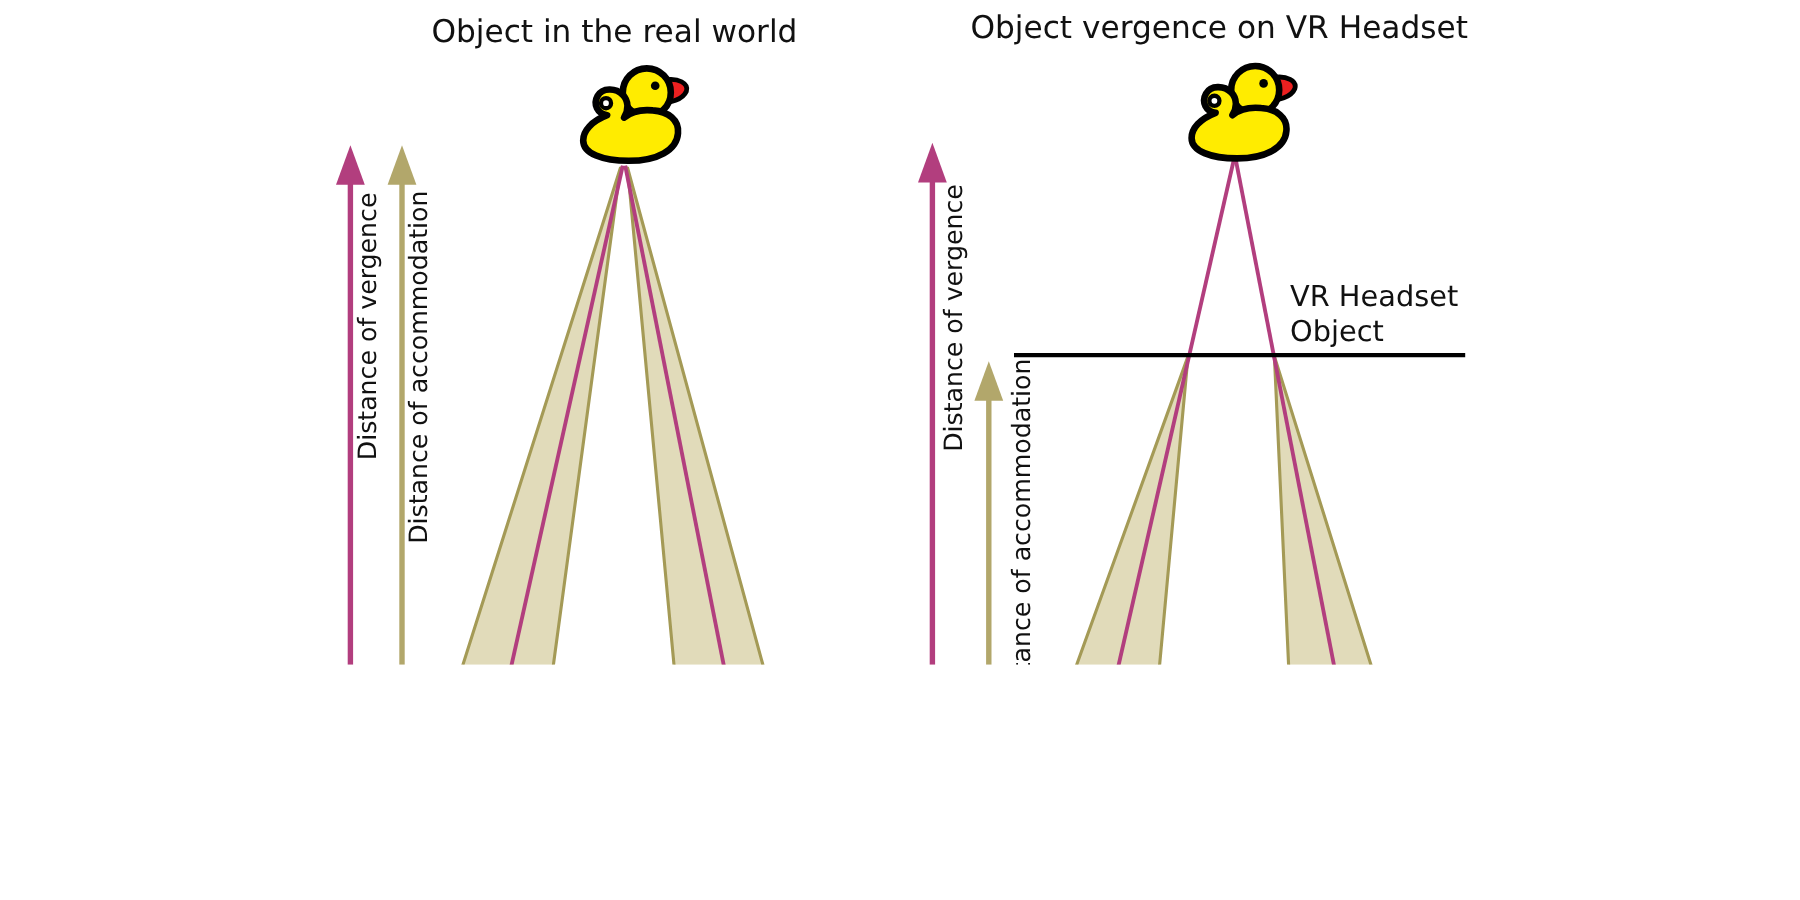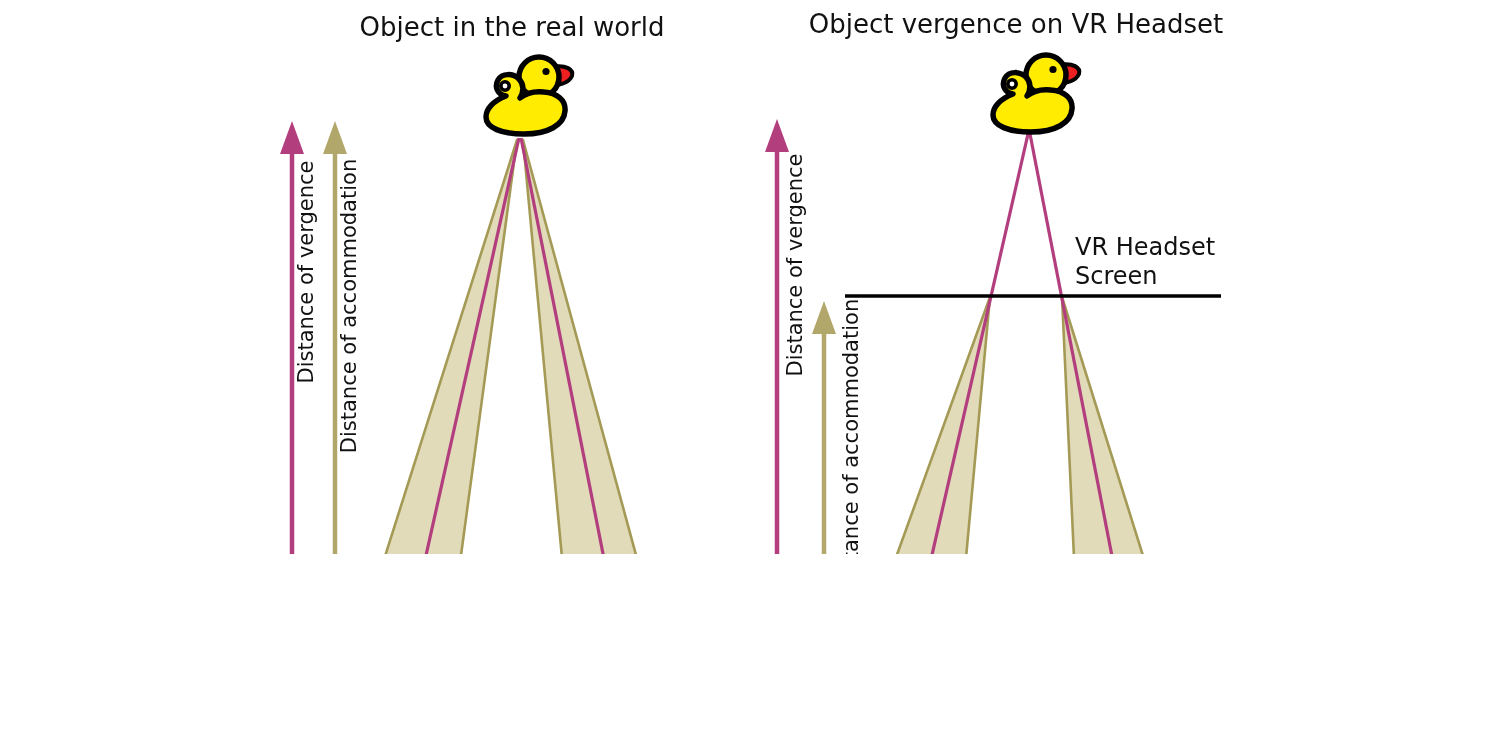--- a/index.html
+++ b/index.html
@@ -105,15 +105,15 @@
 
   <div class="vlabel" style="left:306px;top:272px;">Distance of vergence</div>
 
   <div class="vlabel" style="left:349px;top:306px;">Distance of accommodation</div>
 
   <div class="vlabel" style="left:795px;top:265px;">Distance of vergence</div>
 
   <div class="vlabel" style="left:851px;top:446px;">Distance of accommodation</div>
 
   <div class="screen-label" style="left:1075px;top:233px;">VR Headset
-Screen</div>
+Object</div>
 
 </div>
 
 </body></html>

